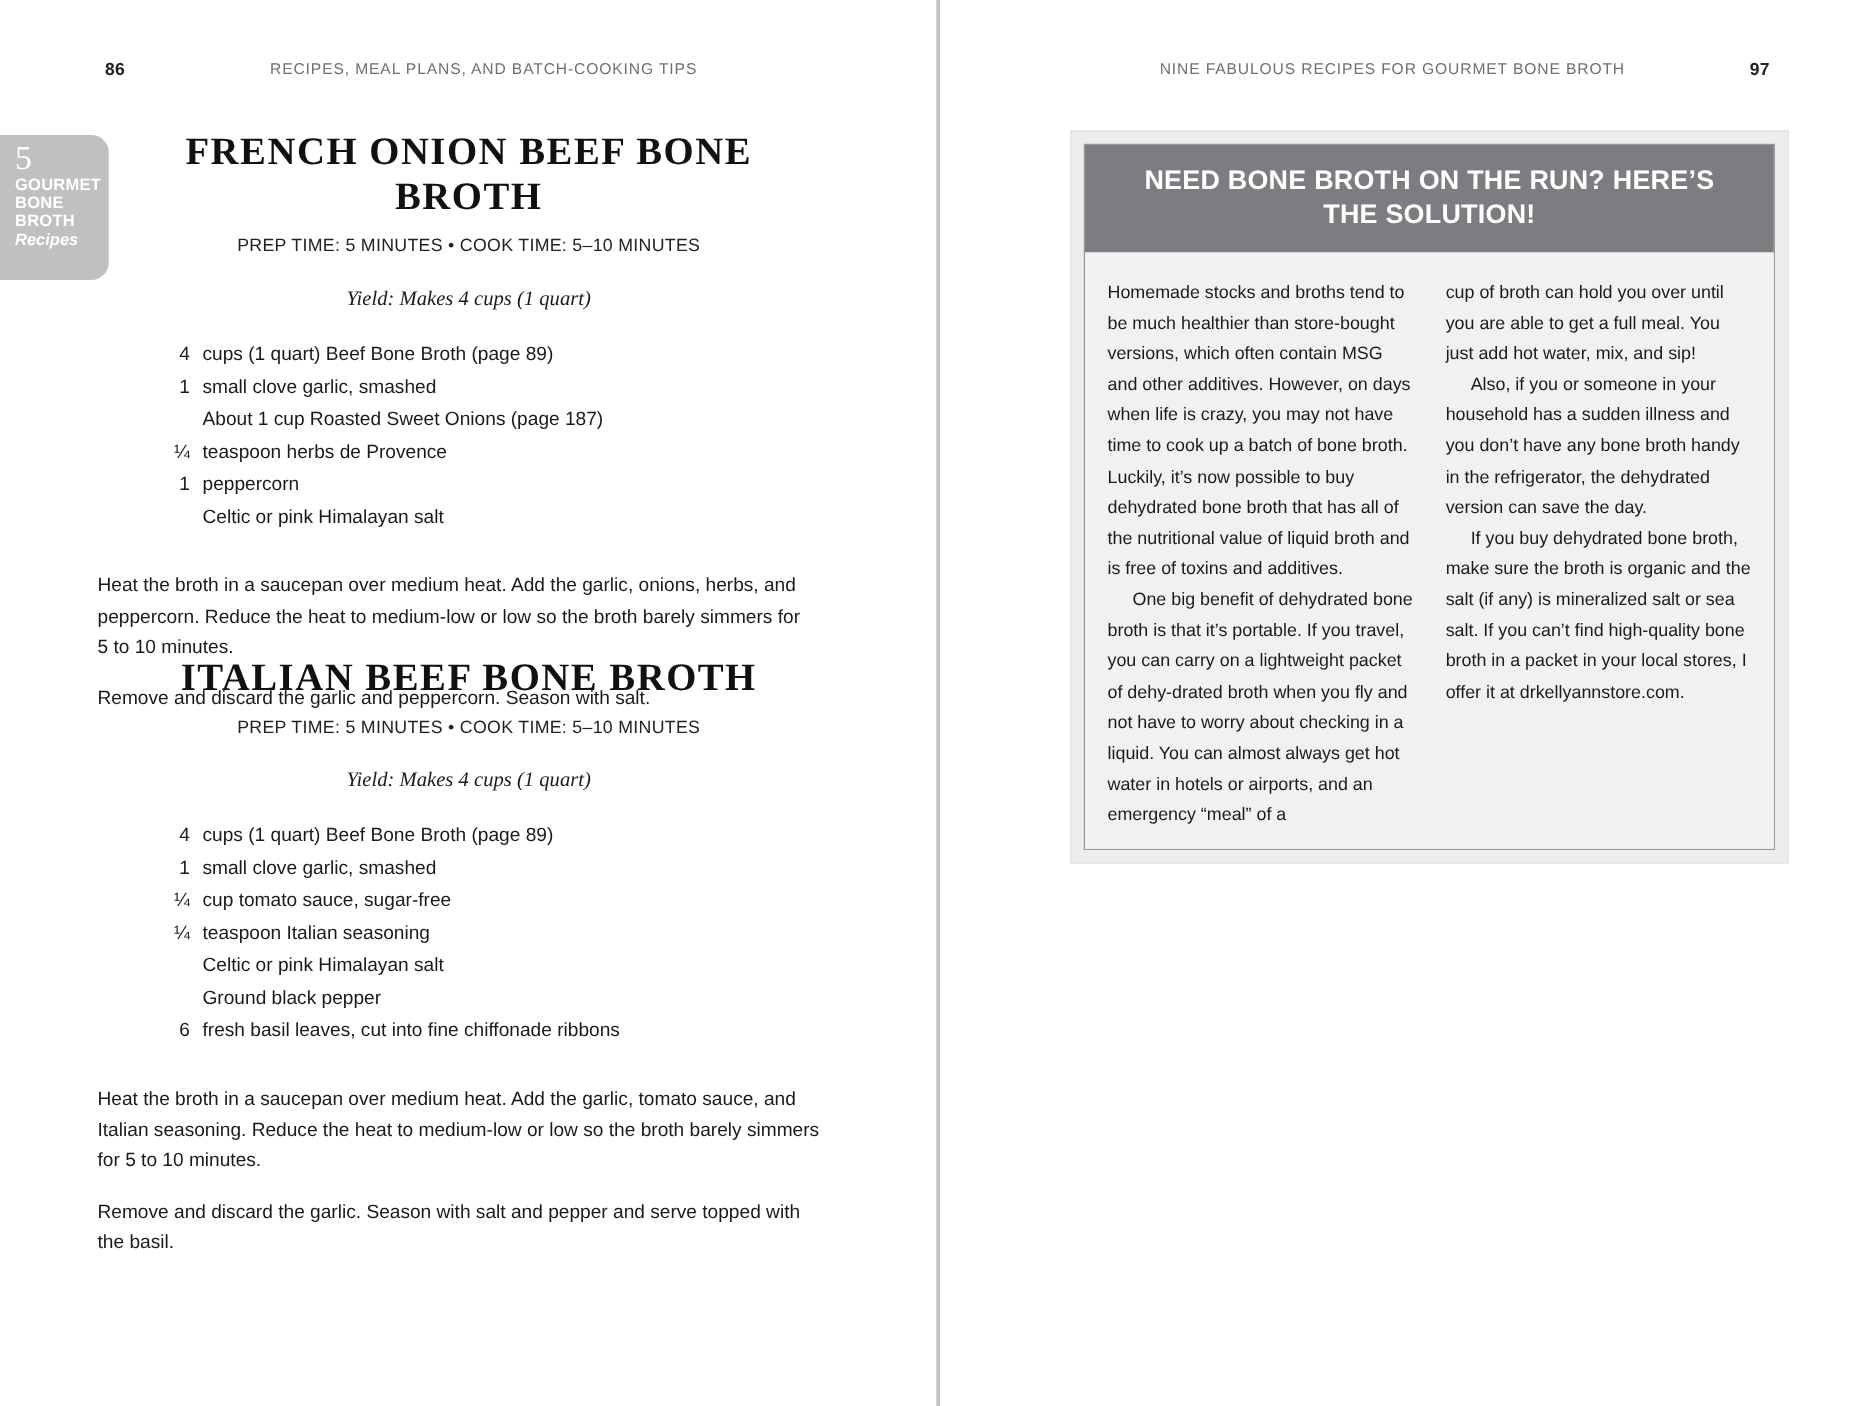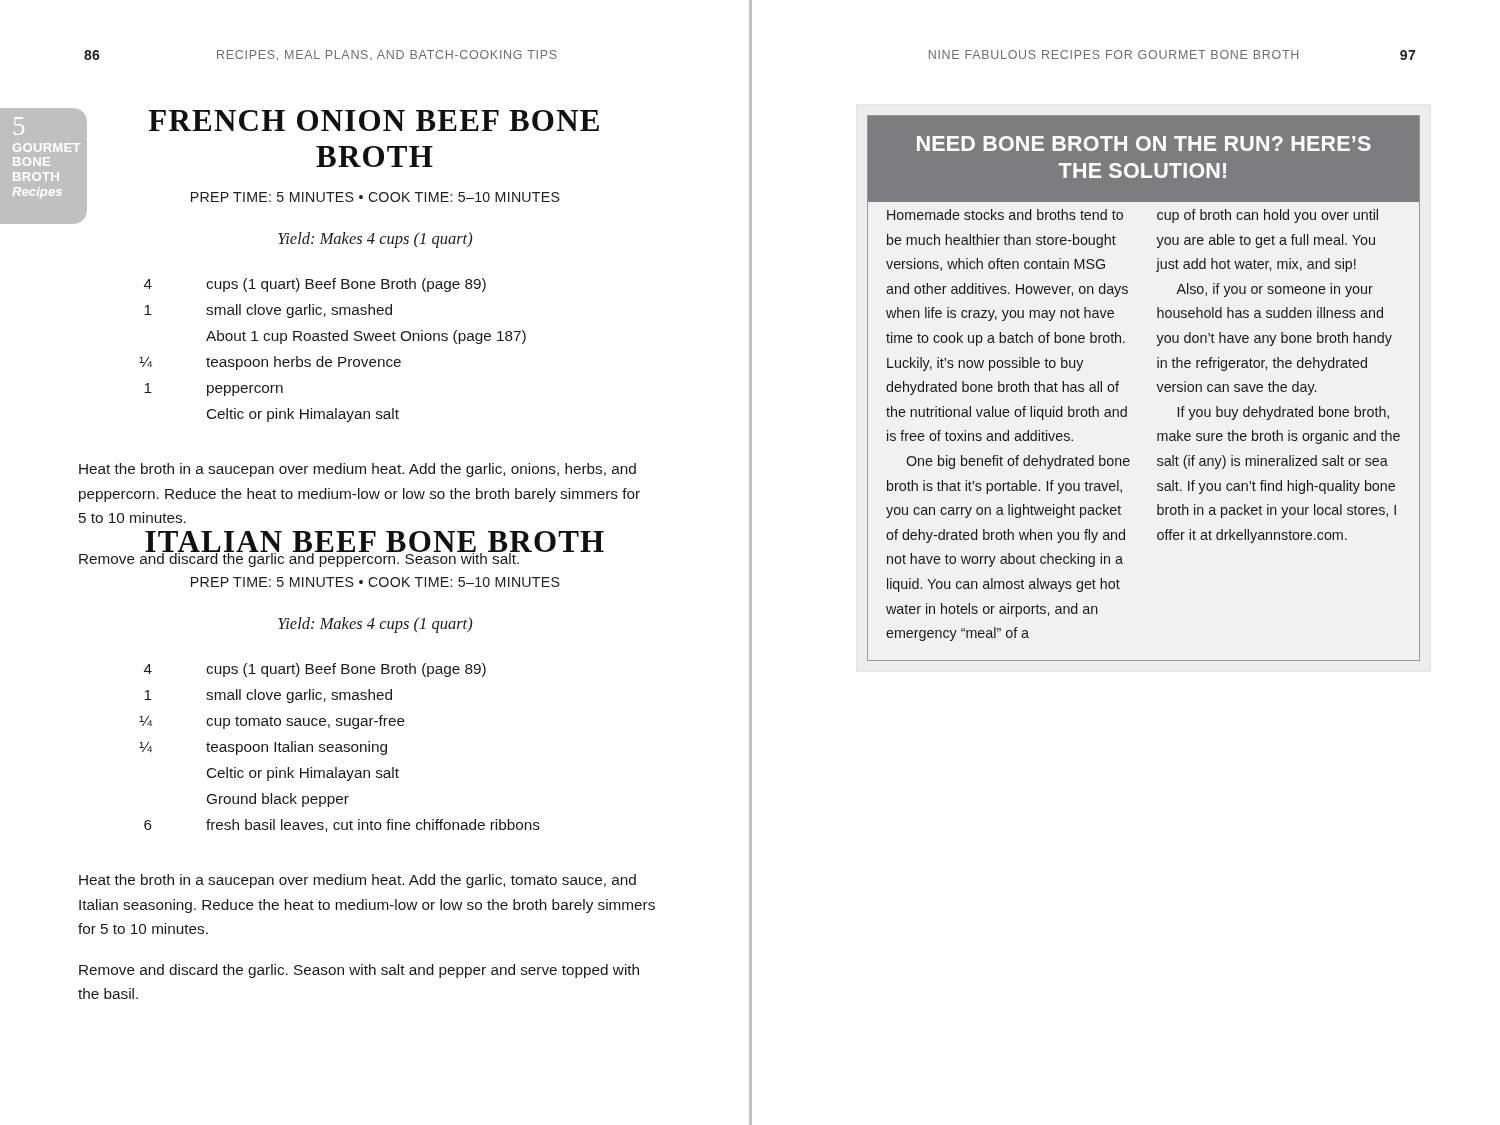--- a/index.html
+++ b/index.html
@@ -138,21 +138,21 @@
     line-height: 26px;
     color: #1a1a1a;
   }
   .ing-amt {
     width: 44px;
     min-width: 44px;
     text-align: right;
     padding-right: 10px;
     box-sizing: border-box;
   }
-  .ing-txt { flex: 1; margin-left: 44px; }
+  .ing-txt { flex: 1; }
 
   .method-p {
     font-size: 15.3px;
     line-height: 24.5px;
     color: #1a1a1a;
     margin: 0 0 16px 0;
   }
 
   
   .sidebox {
@@ -178,21 +178,21 @@
     font-weight: 700;
     font-size: 21.5px;
     line-height: 27px;
     letter-spacing: 0.2px;
     padding: 15px 34px 17px 34px;
     box-sizing: border-box;
   }
   .sidebox-body {
     display: flex;
     gap: 26px;
-    padding: 1px 18px 14px 18px;
+    padding: 20px 18px 14px 18px;
     box-sizing: border-box;
     background: #f0f1f1;
   }
   .sidebox-col {
     flex: 1;
     font-family: "Liberation Sans", sans-serif;
     font-size: 14.3px;
     line-height: 24.6px;
     color: #1a1a1a;
   }

